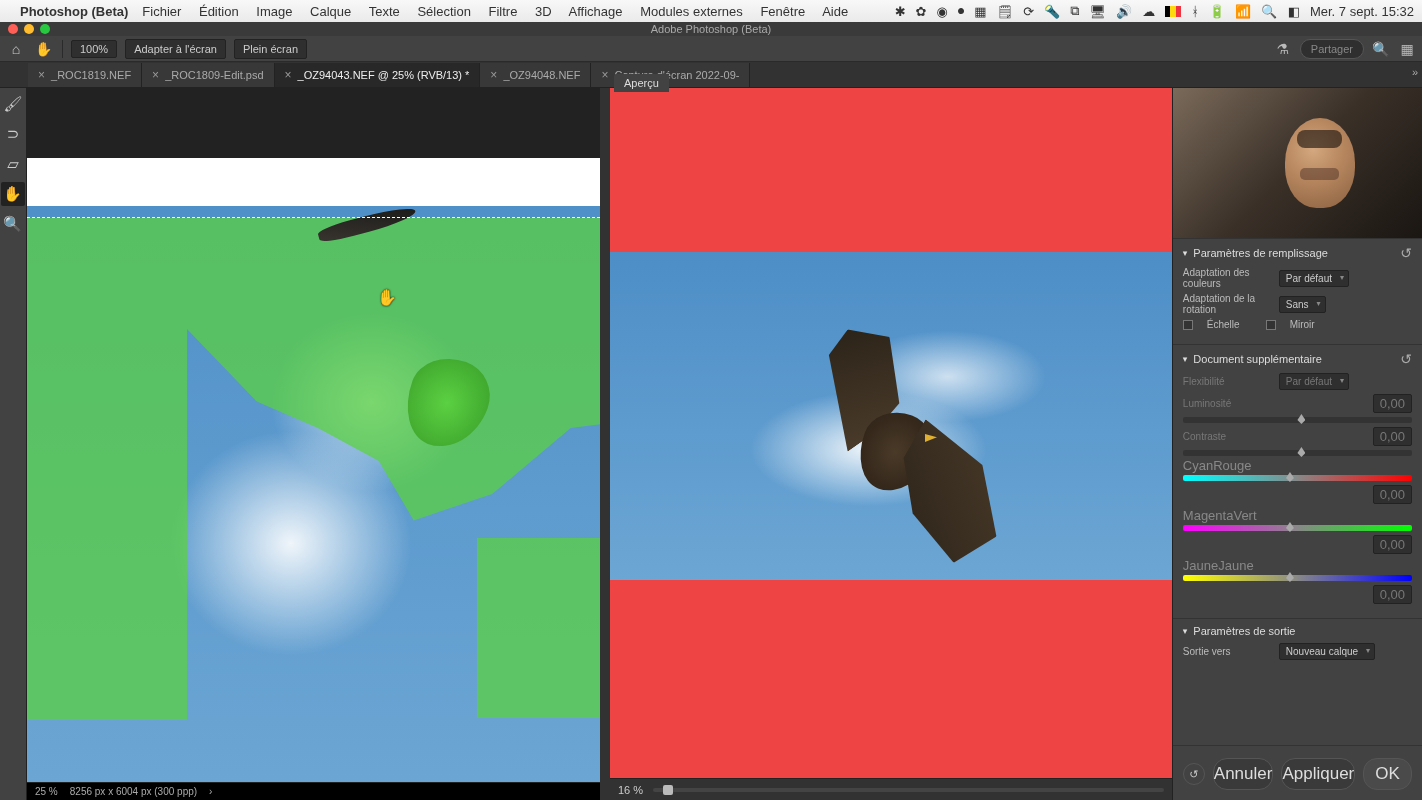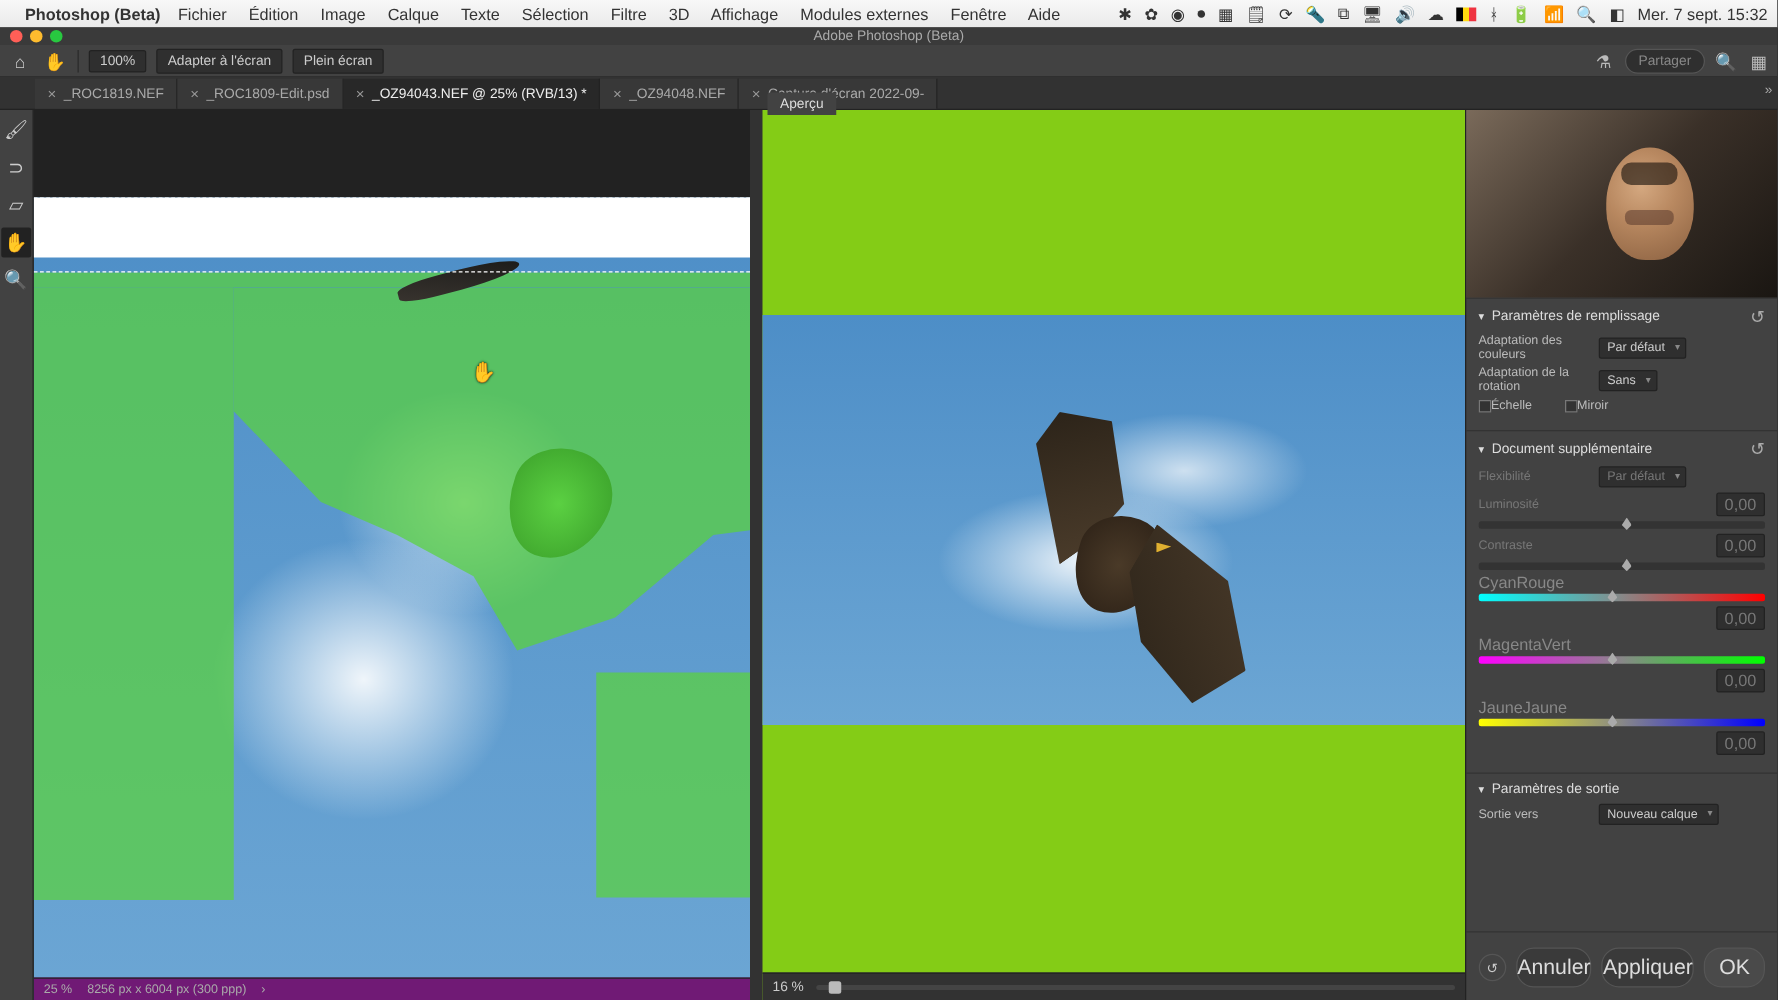--- a/index.html
+++ b/index.html
@@ -53,24 +53,24 @@
 .left-canvas .marquee { position:absolute; left:0; right:0; top:0; height:60px; border:1px dashed #fff; border-left:none; border-right:none;}
 .green-overlay { position:absolute; background:rgba(90,210,60,.72);}
 .g1{left:0;top:60px;width:100%;height:12px;}
 .g2{left:0;top:72px;width:160px;height:490px;}
 .g4{left:450px;top:380px;width:146px;height:180px;}
 .g5{left:160px;top:72px;width:436px;height:330px;
     clip-path:polygon(36% 0,100% 0,100% 58%,88% 60%,70% 80%,52% 88%,44% 70%,30% 60%,16% 52%,0 30%,0 0);
 }
 .wing { position:absolute; left:290px; top:58px; width:100px; height:16px; background:linear-gradient(200deg,#1a1a18,#3a3530); transform:rotate(-15deg); border-radius:40% 60% 60% 40%;}
 .cursor { position:absolute; left:350px; top:130px; width:18px; height:18px; color:#fff; font-size:16px; text-shadow:0 0 2px #000;}
-.status-bar { position:absolute; left:0; right:0; bottom:0; height:18px; background:#701a75; display:flex; align-items:center; gap:12px; padding:0 8px; color:#aaa; font-size:10px; border-top:1px solid #222;}
+.status-bar { position:absolute; left:0; right:0; bottom:0; height:18px; background:#000000; display:flex; align-items:center; gap:12px; padding:0 8px; color:#aaa; font-size:10px; border-top:1px solid #222;}
 .sep { width:10px; background:#323232;}
 
-.right-canvas { width:584px; background:#84cc16; position:relative;}
+.right-canvas { width:584px; background:#ef4444; position:relative;}
 .preview-tab { position:absolute; left:4px; top:-14px; height:18px; background:#424242; padding:0 10px; display:flex; align-items:center; font-size:11px; color:#ddd; border-radius:2px 2px 0 0;}
 .right-canvas .img-area { position:absolute; left:0; right:0; top:164px; height:328px;
   background:
     radial-gradient(closest-side, rgba(255,255,255,.9), rgba(255,255,255,0) 70%) 40% 70% /60% 50% no-repeat,
     radial-gradient(closest-side, rgba(255,255,255,.7), rgba(255,255,255,0) 70%) 70% 30% /50% 40% no-repeat,
     linear-gradient(#4d8ec7,#6ca6d4);
 }
 .right-canvas .eagle { position:absolute; left:160px; top:120px; width:240px; height:200px; }
 .right-canvas .eagle .body{position:absolute;left:90px;top:40px;width:70px;height:80px;background:radial-gradient(#4a3a28,#2a1f15);border-radius:55% 45% 55% 45% / 40% 40% 60% 60%;transform:rotate(20deg);}
 .right-canvas .eagle .w1{position:absolute;left:40px;top:-40px;width:100px;height:100px;background:linear-gradient(200deg,#2a2218,#4a3b2a);transform:rotate(-35deg);clip-path:polygon(0 100%,40% 10%,70% 0,100% 30%,70% 90%,30% 100%);}
@@ -95,21 +95,21 @@
 .panel .row { display:flex; align-items:center; gap:6px; margin:4px 0; font-size:10px; color:#bbb;}
 .panel .row label { flex:0 0 90px;}
 .panel select, .panel .dd { background:#2f2f2f; border:1px solid #222; color:#ccc; font-size:10px; padding:2px 16px 2px 6px; border-radius:2px; position:relative;}
 .panel .dd::after{content:"▾";position:absolute;right:4px;top:2px;font-size:8px;color:#888;}
 .panel .slider { height:6px; background:#333; position:relative; border-radius:2px; margin:2px 0;}
 .panel .slider .thumb { position:absolute; top:-3px; left:50%; width:8px; height:10px; background:#aaa; clip-path:polygon(50% 0,100% 60%,50% 100%,0 60%);}
 .panel .slider.grad1{background:linear-gradient(90deg,#00ffff,#888,#ff0000);}
 .panel .slider.grad2{background:linear-gradient(90deg,#ff00ff,#888,#00ff00);}
 .panel .slider.grad3{background:linear-gradient(90deg,#ffff00,#888,#0000ff);}
 .panel .valbox { margin-left:auto; background:#2f2f2f; border:1px solid #222; padding:1px 6px; border-radius:2px; color:#777; font-size:13px; min-width:34px; text-align:right;}
-.panel .cb { display:flex; align-items:center; gap:0; font-size:10px; margin-right:20px;}
+.panel .cb { display:flex; align-items:center; gap:14px; font-size:10px; margin-right:20px;}
 .panel .cb .box{width:10px;height:10px;border:1px solid #777;background:#333;}
 .panel .dim{color:#777;}
 .panel .btn-ghost { background:#383838; border:1px solid #2a2a2a; color:#888; padding:2px 8px; border-radius:2px; font-size:10px;}
 
 .panel .footer-btns { margin-top:auto; padding:12px 10px 10px; display:flex; gap:8px; align-items:center; border-top:1px solid #333;}
 .panel .footer-btns .reset-ico{width:22px;height:22px;border:1px solid #555;border-radius:12px;display:flex;align-items:center;justify-content:center;color:#ccc;}
 .panel .footer-btns .pbtn { flex:1; border:1px solid #555; background:#3a3a3a; color:#ddd; padding:5px 0; border-radius:14px; text-align:center; font-size:17px;}
 .panel .footer-btns .pbtn.primary { background:#4a4a4a;}
 
 .colpair { display:flex; justify-content:flex-start; font-size:13px; color:#888; margin-top:2px;}

